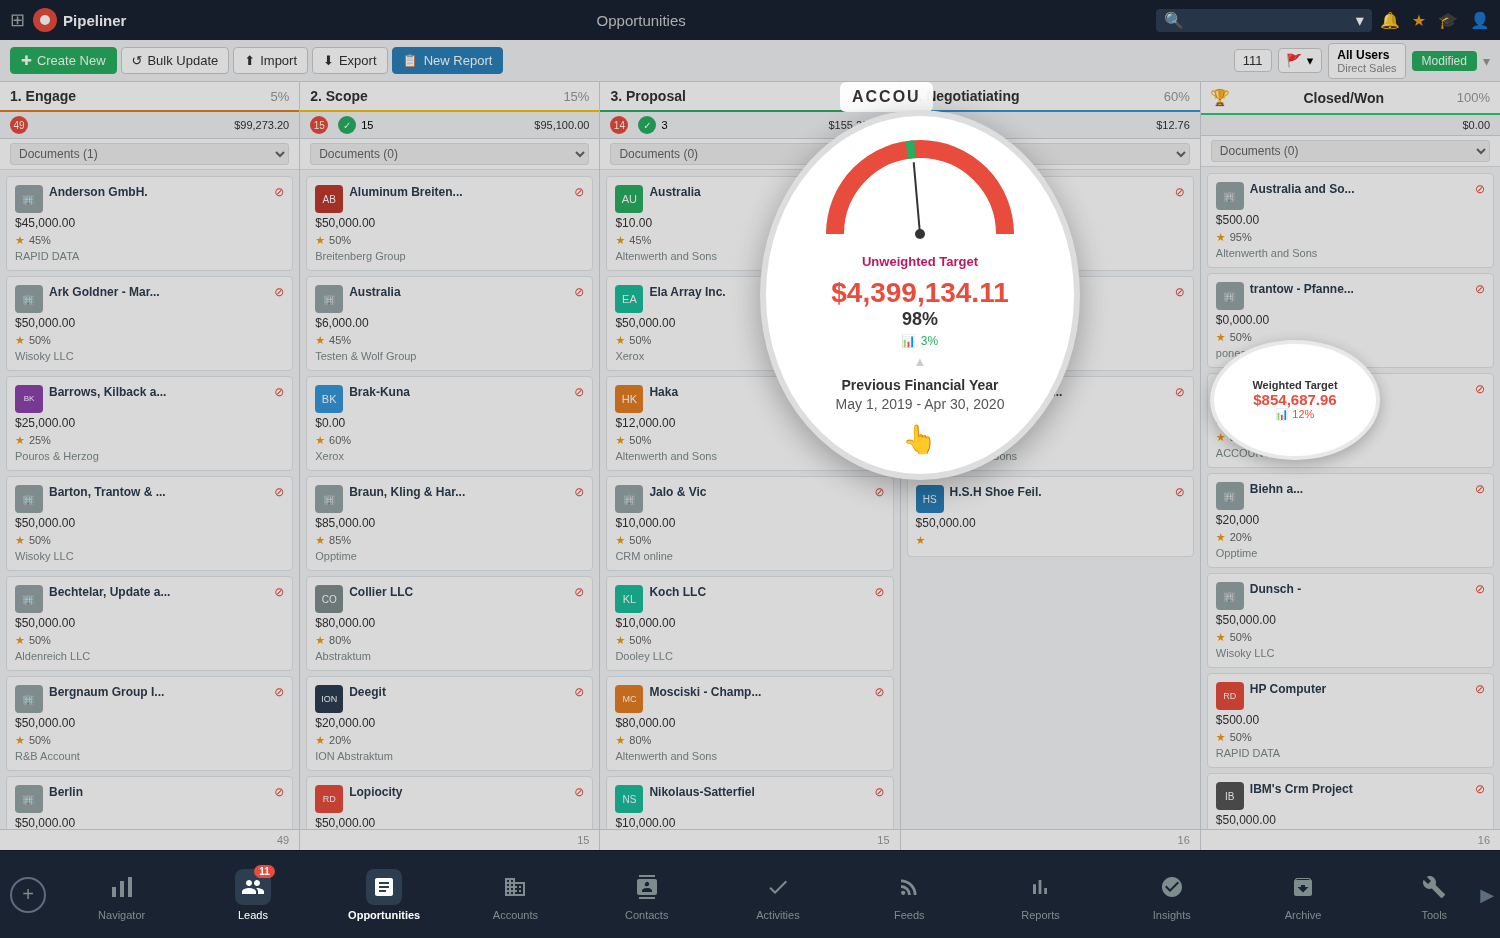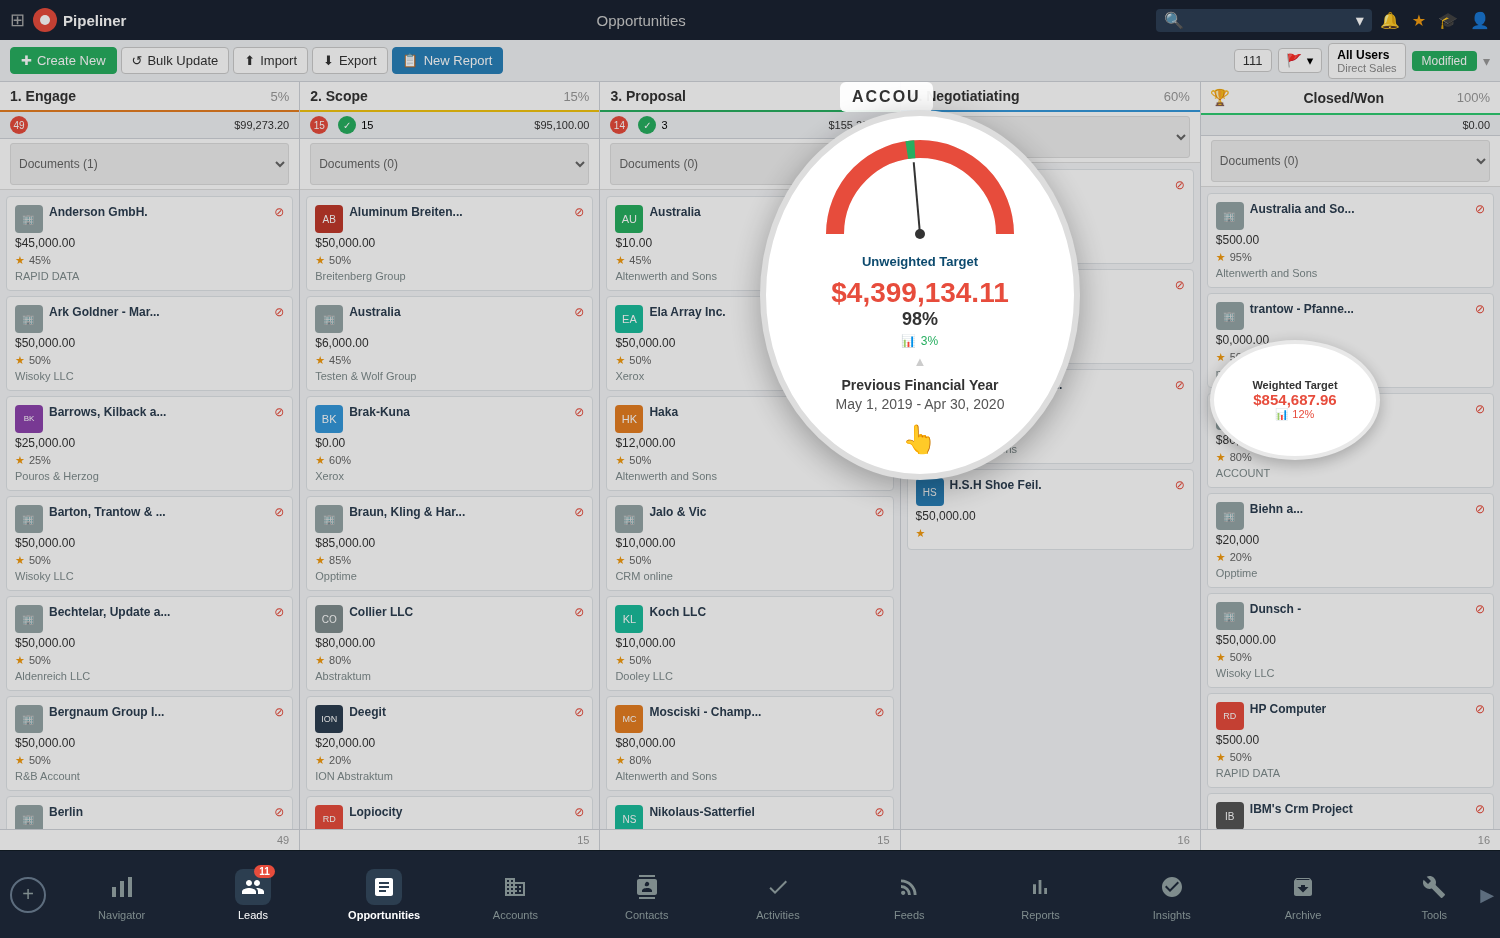--- a/index.html
+++ b/index.html
@@ -40,21 +40,21 @@
     .col-header.proposal { border-bottom-color: #27ae60; }
     .col-header.negotiating { border-bottom-color: #3498db; }
     .col-header.closed { border-bottom-color: #2ecc71; }
     .col-title { font-size: 14px; font-weight: 600; color: #333; }
     .col-pct { font-size: 13px; color: #999; margin-left: 4px; }
     .col-stats { display: flex; align-items: center; gap: 6px; padding: 4px 10px; background: #f0f2f5; border-bottom: 1px solid #d0d4da; font-size: 11px; }
     .stat-item { display: flex; align-items: center; gap: 3px; }
     .stat-badge { background: #e74c3c; color: white; border-radius: 50%; width: 18px; height: 18px; display: flex; align-items: center; justify-content: center; font-size: 10px; }
     .stat-badge.green { background: #27ae60; }
     .col-filter { padding: 4px 10px; background: white; border-bottom: 1px solid #e0e0e0; }
-    .col-filter select { width: 100%; border: 1px solid #ddd; border-radius: 3px; padding: 12px 4px; font-size: 12px; color: #666; }
+    .col-filter select { width: 100%; border: 1px solid #ddd; border-radius: 3px; padding: 2px 4px; font-size: 12px; color: #666; }
     .col-cards { flex: 1; overflow-y: auto; padding: 6px; display: flex; flex-direction: column; gap: 5px; }
     .col-footer { padding: 4px 10px; background: white; border-top: 1px solid #d0d4da; font-size: 11px; color: #999; text-align: right; }
 
     
     .card { background: white; border-radius: 4px; border: 1px solid #e0e4e8; padding: 8px; cursor: pointer; position: relative; }
     .card-header { display: flex; align-items: flex-start; gap: 6px; }
     .card-avatar { width: 28px; height: 28px; border-radius: 4px; background: #bdc3c7; flex-shrink: 0; display: flex; align-items: center; justify-content: center; font-size: 10px; color: white; overflow: hidden; }
     .card-avatar.blue { background: #3498db; }
     .card-avatar.green { background: #27ae60; }
     .card-avatar.orange { background: #e67e22; }
@@ -76,21 +76,21 @@
     .nav-badge { position: absolute; top: 4px; right: calc(50% - 22px); background: #e74c3c; color: white; border-radius: 10px; padding: 1px 5px; font-size: 10px; font-weight: 600; }
     .nav-add { width: 36px; height: 36px; border: 2px solid #5d6d7e; border-radius: 50%; display: flex; align-items: center; justify-content: center; color: #7f8c8d; font-size: 20px; cursor: pointer; margin: 0 10px; }
     .nav-scroll-right { position: absolute; right: 0; top: 50%; transform: translateY(-50%); color: #5d6d7e; font-size: 18px; padding: 4px 6px; cursor: pointer; }
 
     
     .overlay-backdrop { position: absolute; top: 0; left: 0; right: 0; bottom: 88px; background: rgba(0,0,0,0.15); z-index: 10; }
     .magnifier-popup { position: absolute; top: 110px; left: 760px; width: 320px; height: 370px; background: white; border-radius: 50%; box-shadow: 0 8px 32px rgba(0,0,0,0.3); z-index: 20; display: flex; flex-direction: column; align-items: center; justify-content: center; overflow: hidden; }
     .magnifier-inner { width: 100%; height: 100%; display: flex; flex-direction: column; align-items: center; justify-content: center; padding: 20px; }
     .gauge-area { position: relative; width: 200px; height: 110px; margin-bottom: 10px; }
     .gauge-svg { width: 200px; height: 110px; }
-    .target-label { font-size: 13px; font-weight: 600; color: #0c4a6e; text-align: left; margin-bottom: 8px; }
+    .target-label { font-size: 13px; font-weight: 600; color: #be185d; text-align: left; margin-bottom: 8px; }
     .target-amount { font-size: 28px; font-weight: 700; color: #e74c3c; text-align: center; }
     .target-pct { font-size: 18px; font-weight: 600; color: #333; text-align: center; margin-bottom: 4px; }
     .target-sub { font-size: 12px; color: #27ae60; text-align: center; display: flex; align-items: center; gap: 4px; justify-content: center; }
     .period-label { font-size: 14px; font-weight: 700; color: #333; text-align: center; margin-top: 8px; }
     .period-dates { font-size: 14px; color: #555; text-align: center; margin-top: 2px; line-height: 1.4; }
     .cursor-hand { font-size: 28px; text-align: center; margin-top: 8px; }
 
     
     .weighted-popup { position: absolute; top: 340px; right: 120px; width: 170px; height: 120px; background: white; border-radius: 50%; box-shadow: 0 4px 16px rgba(0,0,0,0.25); z-index: 20; display: flex; flex-direction: column; align-items: center; justify-content: center; padding: 10px; }
     .w-label { font-size: 11px; font-weight: 600; color: #333; text-align: center; }
@@ -478,20 +478,26 @@
 
     </div>
     <div class="col-footer">15</div>
   </div>
 
   <div class="kanban-col">
     <div class="col-header negotiating">
       <span class="col-title">4. Negotiatiating</span>
       <span class="col-pct">60%</span>
     </div>
+    <div class="col-stats">
+      <div class="stat-item">
+          <span class="stat-badge" style="background:#e67e22;">!</span>
+        </div>
+      <span style="flex:1;text-align:right;font-size:11px;color:#333;">$12.76</span>
+    </div>
     <div class="col-filter">
       <select><option>Documents (0)</option></select>
     </div>
     <div class="col-cards">
       <div class="card">
           <div class="card-header">
             <div class="card-avatar" style="background:#3498db;font-size:11px;">CA</div>
             <div style="flex:1">
               <div class="card-name">Care...</div>
             </div>

